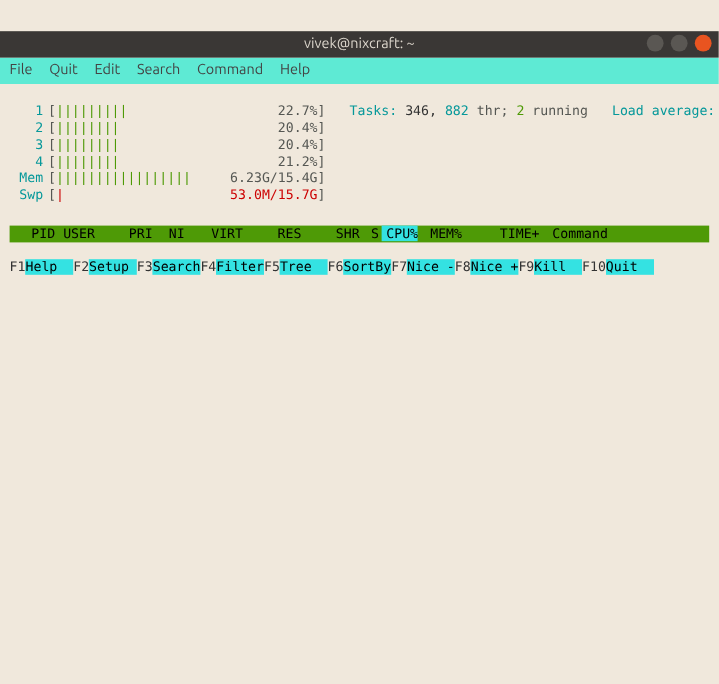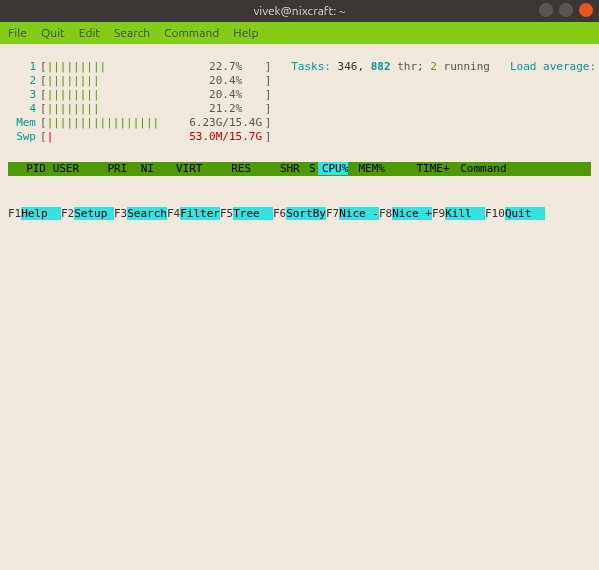--- a/index.html
+++ b/index.html
@@ -17,60 +17,61 @@
   .titlebar {
     height: 22px;
     background: #3a3735;
     color: #dcd6cc;
     display: flex;
     align-items: center;
     justify-content: center;
     font-family: Ubuntu, sans-serif;
     font-size: 12px;
     position: relative;
+    margin-top: 26px;
   }
   .wbtns {
     position: absolute;
     right: 6px; top: 3px;
     display: flex;
     gap: 6px;
   }
   .wbtn {
     width: 14px; height: 14px;
     border-radius: 50%;
     background: #5a5753;
   }
   .wbtn.close { background: #e95420; }
   
   .menubar {
     height: 22px;
-    background: #84cc16;
+    background: #5eead4;
     display: flex;
     align-items: center;
     gap: 14px;
     padding: 0 8px;
     font-family: Ubuntu, sans-serif;
     font-size: 12px;
     color: #444;
   }
   .menubar span { cursor: pointer; }
   
   .term {
     padding: 2px 8px 0 8px;
     color: #333;
     white-space: pre;
   }
-  .cyanb { color: #06989a; font-weight: bold; }
+  .cyanb { color: #06989a; font-weight: normal; }
   .gray  { color: #555753; }
   .green { color: #4e9a06; }
   .red   { color: #cc0000; }
   .on-teal { background: #34e2e2; color: #000; }
   .hdr    { background: #4e9a06; color: #000; font-weight: 400; display:inline-block; width:100%; }
   .row    { display:inline-block; width:100%; }  
-  .footer { position: relative; margin-top: 17px; }
+  .footer { position: relative; }
   .cell { display:inline-block; }
 
   
   .c-pid { width:38px; text-align:right; }
   .c-usr { width:42px; }
   .c-pri { width:26px; text-align:right; }
   .c-ni  { width:20px; text-align:right; }
   .c-vir { width:42px; text-align:right; }
   .c-res { width:42px; text-align:right; }
   .c-shr { width:42px; text-align:right; }
@@ -78,21 +79,21 @@
   .c-cpu { width:30px; text-align:right; }
   .c-mem { width:30px; text-align:right; }
   .c-tim { width:58px; text-align:right; }
   .c-cmd { padding-left:4px; }
 
   .bar-line { display:flex; }
   .bar-line .label { width:28px; color:#06989a; text-align:right; padding-right:4px;}
   .bar-line .open  { color:#555753; }
   .bar-line .close { color:#555753; }
   .bar-line .fill  { width:140px; overflow:hidden; }
-  .bar-line .pct   { width:78px; text-align:center; color:#555753; }
+  .bar-line .pct   { width:78px; text-align:right; color:#555753; }
   .meta { padding-left:20px; display:inline-block; }
   .meta .k { color:#06989a; }
 </style>
 </head>
 <body>
 
 <div class="titlebar">
   <span>vivek@nixcraft: ~</span>
   <div class="wbtns">
     <div class="wbtn"></div>

